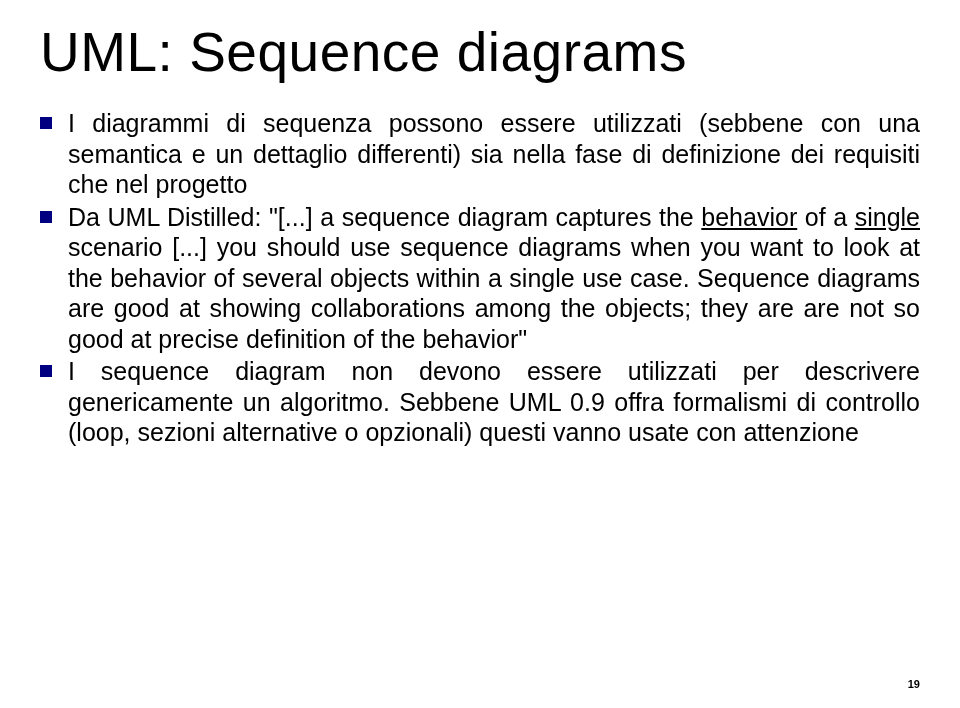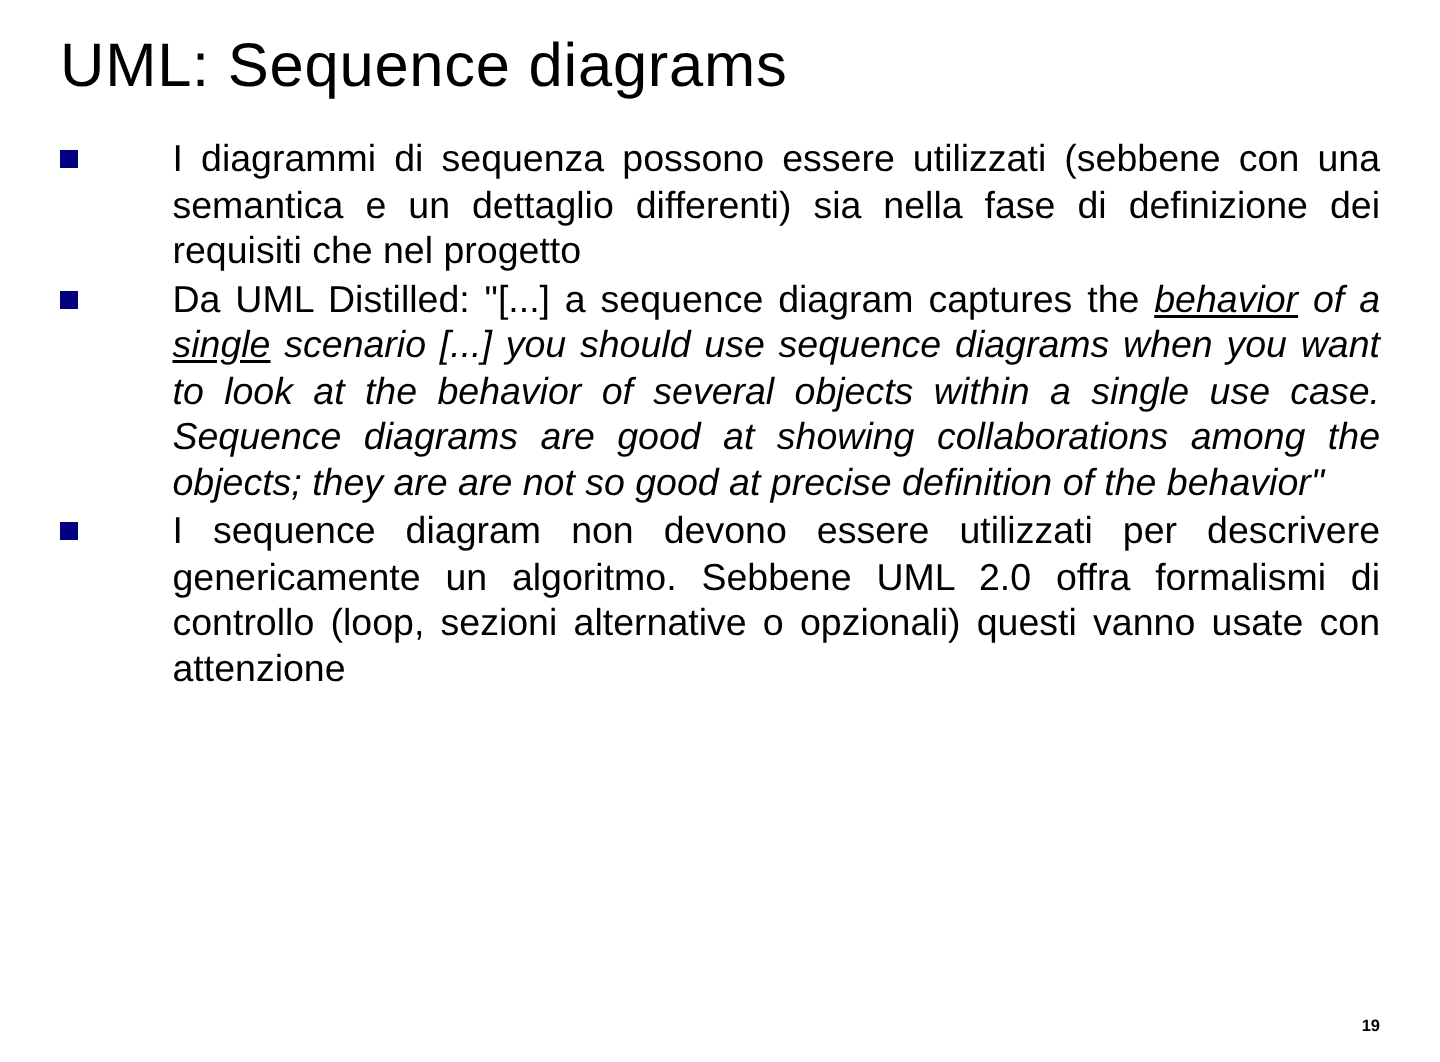--- a/index.html
+++ b/index.html
@@ -13,48 +13,46 @@
     box-sizing: border-box;
   }
   .slide {
     padding: 20px 40px 20px 40px;
     box-sizing: border-box;
     width: 100%;
     height: 100%;
     position: relative;
   }
   .title {
-    font-size: 41px;
+    font-size: 55px;
     font-weight: normal;
     margin: 0 0 24px 0;
     letter-spacing: 0.5px;
   }
   .content {
     font-size: 25px;
     line-height: 1.22;
   }
   .item {
     display: flex;
     margin-bottom: 2px;
-    gap: 47px;
   }
   .bullet {
     width: 12px;
     height: 12px;
     background: #000080;
     flex-shrink: 0;
     margin-top: 9px;
     margin-right: 16px;
   }
   .item-text {
     flex: 1;
     text-align: justify;
   }
   .italic {
-    font-style: italic;
   }
   .underline {
     text-decoration: underline;
   }
   .pagenum {
     position: absolute;
     bottom: 18px;
     right: 40px;
     font-size: 11px;
     font-weight: bold;
@@ -73,19 +71,19 @@
       <div class="item-text">I diagrammi di sequenza possono essere utilizzati (sebbene con una semantica e un dettaglio differenti) sia nella fase di definizione dei requisiti che nel progetto</div>
     </div>
 
     <div class="item">
       <div class="bullet"></div>
       <div class="item-text"><span>Da UML Distilled: "[...] a sequence diagram captures the </span><span class="italic underline">behavior</span><span class="italic"> of a </span><span class="italic underline">single</span><span class="italic"> scenario [...] you should use sequence diagrams when you want to look at the behavior of several objects within a single use case. Sequence diagrams are good at showing collaborations among the objects; they are are not so good at precise definition of the behavior"</span></div>
     </div>
 
     <div class="item">
       <div class="bullet"></div>
-      <div class="item-text">I sequence diagram non devono essere utilizzati per descrivere genericamente un algoritmo. Sebbene UML 2.0 offra formalismi di controllo (loop, sezioni alternative o opzionali) questi vanno usate con attenzione</div>
+      <div class="item-text">I sequence diagram non devono essere utilizzati per descrivere genericamente un algoritmo. Sebbene UML 0.9 offra formalismi di controllo (loop, sezioni alternative o opzionali) questi vanno usate con attenzione</div>
     </div>
 
   </div>
 
   <div class="pagenum">19</div>
 </div>
 
 </body></html>

